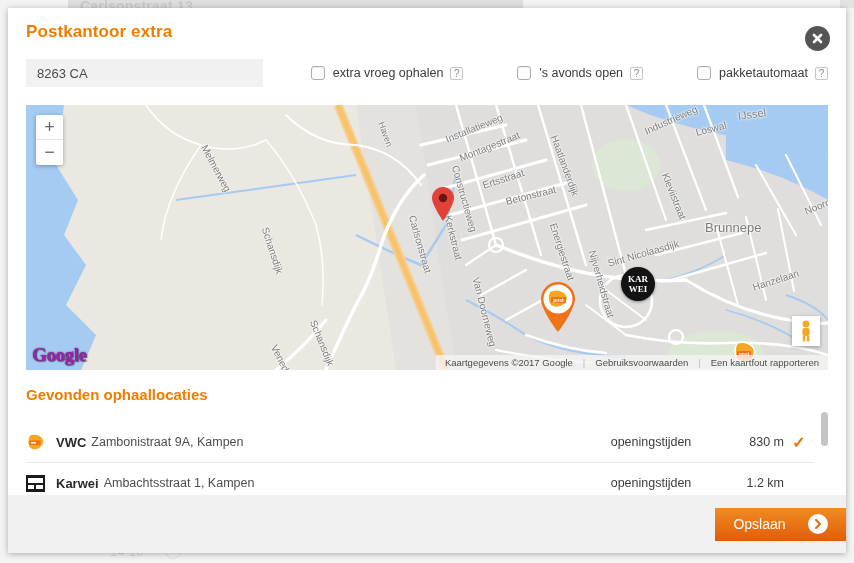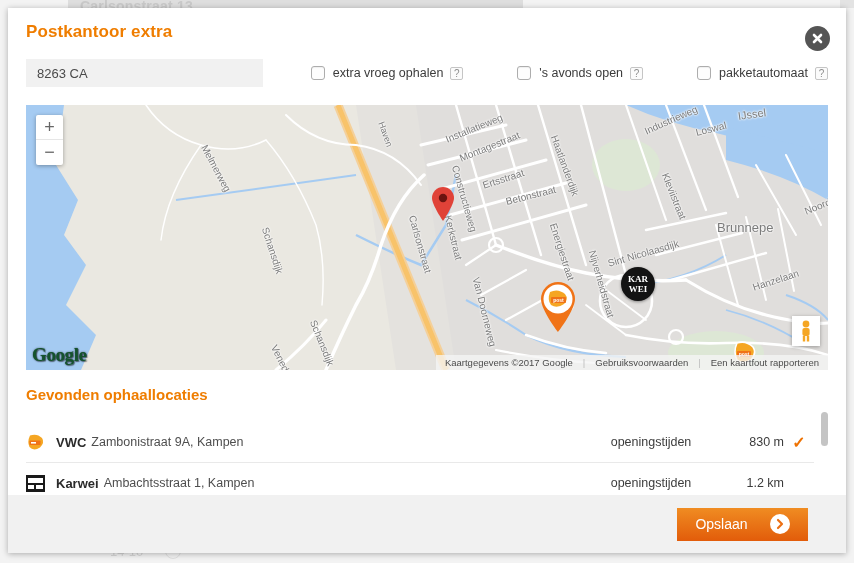--- a/index.html
+++ b/index.html
@@ -109,21 +109,21 @@
   }
   .zoom-ctl div {
     height: 25px; line-height: 24px; text-align: center;
     font-size: 18px; color: #666; cursor: pointer; user-select: none;
   }
   .zoom-ctl div:first-child { border-bottom: 1px solid #e6e6e6; }
 
   .google-logo {
     position: absolute; left: 6px; bottom: 4px;
     font-family: "Liberation Serif", serif;
-    font-size: 19px; font-weight: bold; color: #14532d;
+    font-size: 19px; font-weight: bold; color: #a21caf;
     text-shadow: 0 0 2px rgba(0,0,0,.6), 1px 1px 1px rgba(0,0,0,.45);
     letter-spacing: -.4px;
     margin-top: 44px;
   }
   .attrib-bar {
     position: absolute; right: 0; bottom: 0; height: 15px;
     background: rgba(245,245,245,.78);
     display: flex; align-items: center; padding: 0 4px;
     font-size: 9.5px; color: #4c4c4c; white-space: nowrap;
   }
@@ -177,21 +177,20 @@
   }
   .list-scrollbar .thumb {
     width: 7px; height: 34px; border-radius: 4px; background: #c4c4c4;
     cursor: pointer;
   }
 
   
   #footer {
     flex: none; height: 58px; background: #f1f1f1;
     display: flex; align-items: center; justify-content: flex-end;
-    padding-right: 38px;
   }
   .save-btn {
     width: 131px; height: 33px; border: none; cursor: pointer;
     background: linear-gradient(to bottom, #f08c22 0%, #e25c0a 100%);
     color: #fff; font-family: "Liberation Sans", sans-serif; font-size: 14px;
     display: flex; align-items: center; justify-content: center; gap: 22px;
   }
   .save-arrow {
     width: 20px; height: 20px; border-radius: 50%; background: #fff;
     display: flex; align-items: center; justify-content: center;
@@ -324,21 +323,21 @@
         <span style="position: absolute; left: 450px; top: 167px; font-size: 10px; color: rgb(123, 123, 123); white-space: nowrap; transform: rotate(76deg); transform-origin: left center; text-shadow: rgb(255, 255, 255) 0px 0px 2px, rgb(255, 255, 255) 0px 0px 2px, rgb(255, 255, 255) 0px 0px 3px; pointer-events: none;">Van Doorneweg</span>
         <span style="position: absolute; left: 528px; top: 25px; font-size: 10px; color: rgb(123, 123, 123); white-space: nowrap; transform: rotate(70deg); transform-origin: left center; text-shadow: rgb(255, 255, 255) 0px 0px 2px, rgb(255, 255, 255) 0px 0px 2px, rgb(255, 255, 255) 0px 0px 3px; pointer-events: none;">Haatlanderdijk</span>
         <span style="position: absolute; left: 527px; top: 113px; font-size: 10px; color: rgb(123, 123, 123); white-space: nowrap; transform: rotate(72deg); transform-origin: left center; text-shadow: rgb(255, 255, 255) 0px 0px 2px, rgb(255, 255, 255) 0px 0px 2px, rgb(255, 255, 255) 0px 0px 3px; pointer-events: none;">Energiestraat</span>
         <span style="position: absolute; left: 566px; top: 140px; font-size: 10px; color: rgb(123, 123, 123); white-space: nowrap; transform: rotate(74deg); transform-origin: left center; text-shadow: rgb(255, 255, 255) 0px 0px 2px, rgb(255, 255, 255) 0px 0px 2px, rgb(255, 255, 255) 0px 0px 3px; pointer-events: none;">Nijverheidstraat</span>
         <span style="position: absolute; left: 582px; top: 153px; font-size: 10px; color: rgb(123, 123, 123); white-space: nowrap; transform: rotate(-16deg); transform-origin: left center; text-shadow: rgb(255, 255, 255) 0px 0px 2px, rgb(255, 255, 255) 0px 0px 2px, rgb(255, 255, 255) 0px 0px 3px; pointer-events: none;">Sint Nicolaasdijk</span>
         <span style="position: absolute; left: 619px; top: 21px; font-size: 10px; color: rgb(123, 123, 123); white-space: nowrap; transform: rotate(-24deg); transform-origin: left center; text-shadow: rgb(255, 255, 255) 0px 0px 2px, rgb(255, 255, 255) 0px 0px 2px, rgb(255, 255, 255) 0px 0px 3px; pointer-events: none;">Industrieweg</span>
         <span style="position: absolute; left: 639px; top: 63px; font-size: 10px; color: rgb(123, 123, 123); white-space: nowrap; transform: rotate(68deg); transform-origin: left center; text-shadow: rgb(255, 255, 255) 0px 0px 2px, rgb(255, 255, 255) 0px 0px 2px, rgb(255, 255, 255) 0px 0px 3px; pointer-events: none;">Kleviistraat</span>
         <span style="position: absolute; left: 670px; top: 22px; font-size: 10px; color: rgb(123, 123, 123); white-space: nowrap; transform: rotate(-14deg); transform-origin: left center; text-shadow: rgb(255, 255, 255) 0px 0px 2px, rgb(255, 255, 255) 0px 0px 2px, rgb(255, 255, 255) 0px 0px 3px; pointer-events: none;">Loswal</span>
         <span style="position: absolute; left: 712px; top: 5px; font-size: 11px; color: rgb(123, 123, 123); white-space: nowrap; transform: rotate(-8deg); transform-origin: left center; text-shadow: rgb(255, 255, 255) 0px 0px 2px, rgb(255, 255, 255) 0px 0px 2px, rgb(255, 255, 255) 0px 0px 3px; pointer-events: none;">IJssel</span>
         <span style="position: absolute; left: 779px; top: 101px; font-size: 10px; color: rgb(123, 123, 123); white-space: nowrap; transform: rotate(-22deg); transform-origin: left center; text-shadow: rgb(255, 255, 255) 0px 0px 2px, rgb(255, 255, 255) 0px 0px 2px, rgb(255, 255, 255) 0px 0px 3px; pointer-events: none;">Noordweg</span>
-        <span style="position: absolute; left: 679px; top: 115px; font-size: 13px; color: rgb(123, 123, 123); white-space: nowrap; transform: rotate(0deg); transform-origin: left center; text-shadow: rgb(255, 255, 255) 0px 0px 2px, rgb(255, 255, 255) 0px 0px 2px, rgb(255, 255, 255) 0px 0px 3px; pointer-events: none; margin-left: 12px;">Brunnepe</span>
+        <span style="position: absolute; left: 679px; top: 115px; font-size: 13px; color: rgb(123, 123, 123); white-space: nowrap; transform: rotate(0deg); transform-origin: left center; text-shadow: rgb(255, 255, 255) 0px 0px 2px, rgb(255, 255, 255) 0px 0px 2px, rgb(255, 255, 255) 0px 0px 3px; pointer-events: none;">Brunnepe</span>
         <span style="position: absolute; left: 727px; top: 177px; font-size: 10px; color: rgb(123, 123, 123); white-space: nowrap; transform: rotate(-18deg); transform-origin: left center; text-shadow: rgb(255, 255, 255) 0px 0px 2px, rgb(255, 255, 255) 0px 0px 2px, rgb(255, 255, 255) 0px 0px 3px; pointer-events: none;">Hanzelaan</span>
       </div>
 
     <div class="marker marker-red" style="left:404px; top:80px;">
       <svg viewBox="0 0 26 36" width="26" height="36">
         <path d="M13 36 C13 36 24 20 24 13 A11 11 0 1 0 2 13 C2 20 13 36 13 36 Z" fill="#e04238"></path>
         <circle cx="13" cy="13" r="4.2" fill="#6b1410"></circle>
       </svg>
     </div>
 

